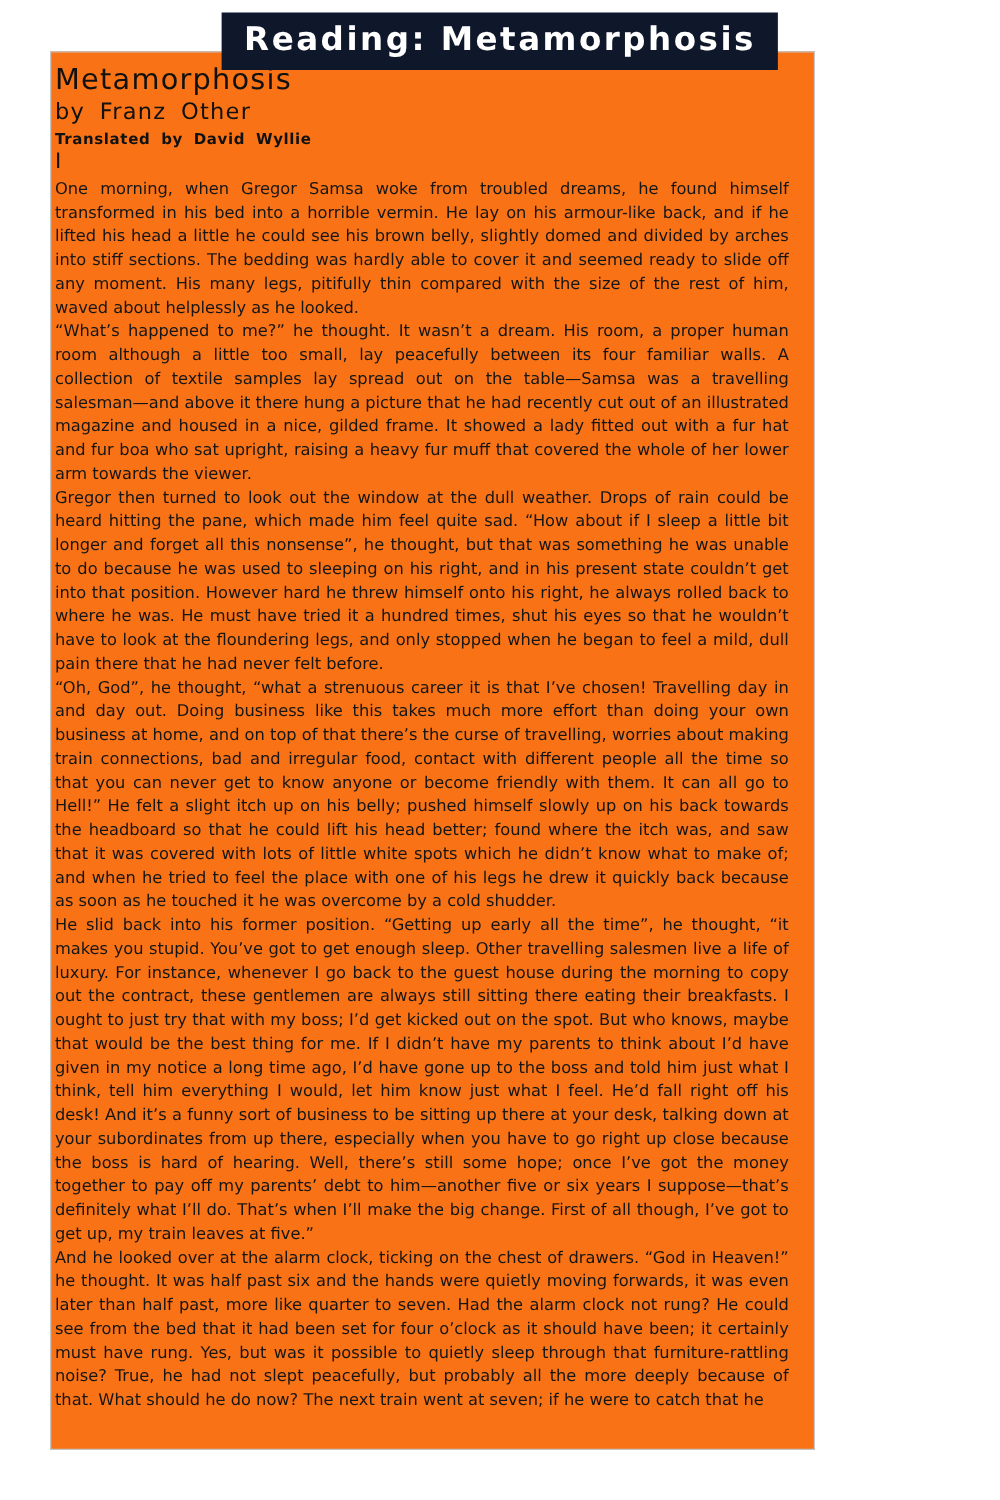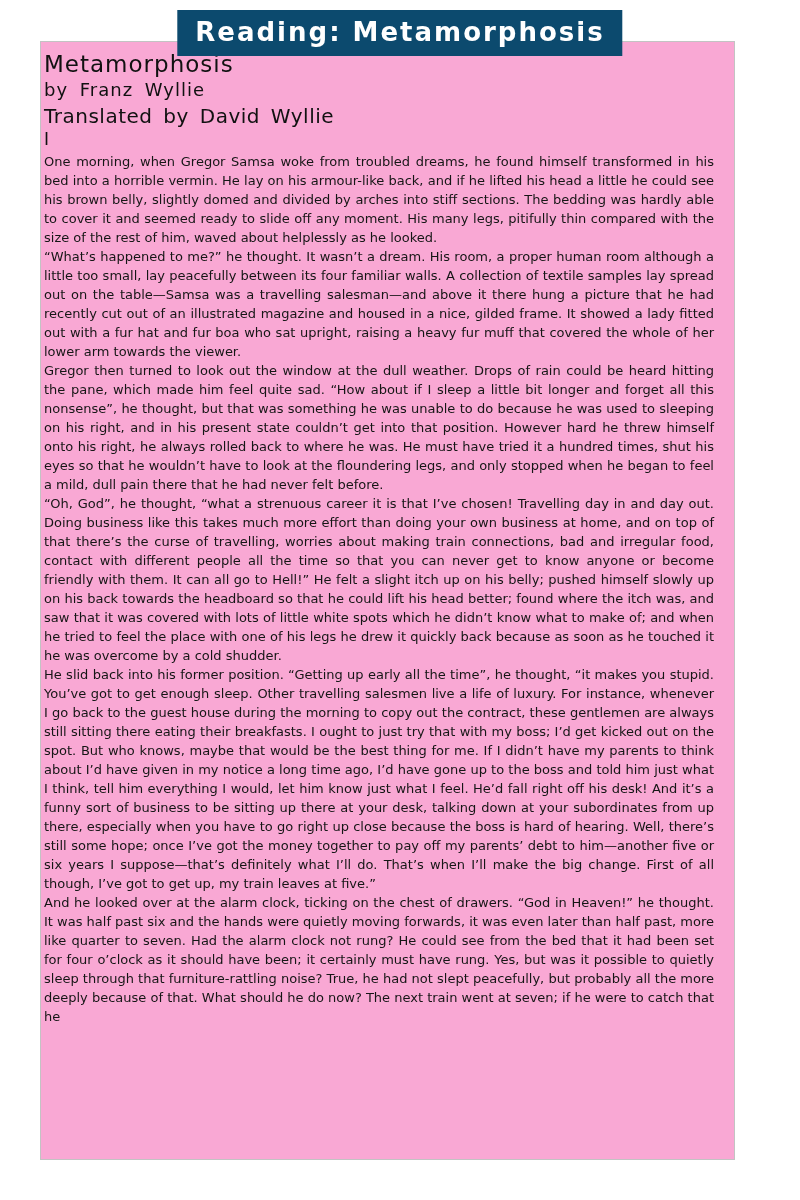--- a/index.html
+++ b/index.html
@@ -15,38 +15,38 @@
     width: 800px;
     height: 1200px;
     overflow: hidden;
     background: #ffffff;
   }
   .banner {
     position: absolute;
     top: 10px;
     left: 50%;
     transform: translateX(-50%);
-    background: #0c4a6e;
+    background: #0f172a;
     color: #ffffff;
     font-size: 26px;
     font-weight: bold;
     letter-spacing: 2px;
     padding: 7px 18px 9px 18px;
     white-space: nowrap;
     z-index: 2;
   }
   .content-box {
     position: absolute;
     left: 40px;
     top: 41px;
-    width: 695px;
+    width: 612px;
     height: 1119px;
     box-sizing: border-box;
     border: 1px solid #c3c3c3;
-    background: #f9a8d4;
+    background: #f97316;
     padding: 10px 20px 0 3px;
     overflow: hidden;
     z-index: 1;
   }
   .doc-title {
     font-size: 23px;
     font-weight: normal;
     letter-spacing: 1px;
     color: #111111;
     margin: 0 0 3px 0;
@@ -55,22 +55,22 @@
   .doc-author {
     font-size: 18px;
     font-weight: normal;
     letter-spacing: 1px;
     word-spacing: 5px;
     color: #111111;
     margin: 0 0 3px 0;
     line-height: 1.15;
   }
   .doc-translator {
-    font-size: 20px;
-    font-weight: normal;
+    font-size: 12px;
+    font-weight: bold;
     letter-spacing: 0.5px;
     word-spacing: 4px;
     color: #111111;
     margin: 0 0 2px 0;
     line-height: 1.2;
   }
   .doc-chapter {
     font-size: 17px;
     font-weight: normal;
     color: #111111;
@@ -91,21 +91,21 @@
 <body>
 
 <div class="page">
 
   <div class="banner">Reading: Metamorphosis</div>
 
   <div class="content-box">
 
     <h1 class="doc-title">Metamorphosis</h1>
 
-    <h2 class="doc-author">by Franz Wyllie</h2>
+    <h2 class="doc-author">by Franz Other</h2>
 
     <h3 class="doc-translator">Translated by David Wyllie</h3>
 
     <div class="doc-chapter">I</div>
 
     <div class="doc-body">
       <p>One morning, when Gregor Samsa woke from troubled dreams, he found himself transformed in his bed into a horrible vermin. He lay on his armour-like back, and if he lifted his head a little he could see his brown belly, slightly domed and divided by arches into stiff sections. The bedding was hardly able to cover it and seemed ready to slide off any moment. His many legs, pitifully thin compared with the size of the rest of him, waved about helplessly as he looked.</p>
       <p>“What’s happened to me?” he thought. It wasn’t a dream. His room, a proper human room although a little too small, lay peacefully between its four familiar walls. A collection of textile samples lay spread out on the table—Samsa was a travelling salesman—and above it there hung a picture that he had recently cut out of an illustrated magazine and housed in a nice, gilded frame. It showed a lady fitted out with a fur hat and fur boa who sat upright, raising a heavy fur muff that covered the whole of her lower arm towards the viewer.</p>
       <p>Gregor then turned to look out the window at the dull weather. Drops of rain could be heard hitting the pane, which made him feel quite sad. “How about if I sleep a little bit longer and forget all this nonsense”, he thought, but that was something he was unable to do because he was used to sleeping on his right, and in his present state couldn’t get into that position. However hard he threw himself onto his right, he always rolled back to where he was. He must have tried it a hundred times, shut his eyes so that he wouldn’t have to look at the floundering legs, and only stopped when he began to feel a mild, dull pain there that he had never felt before.</p>
       <p>“Oh, God”, he thought, “what a strenuous career it is that I’ve chosen! Travelling day in and day out. Doing business like this takes much more effort than doing your own business at home, and on top of that there’s the curse of travelling, worries about making train connections, bad and irregular food, contact with different people all the time so that you can never get to know anyone or become friendly with them. It can all go to Hell!” He felt a slight itch up on his belly; pushed himself slowly up on his back towards the headboard so that he could lift his head better; found where the itch was, and saw that it was covered with lots of little white spots which he didn’t know what to make of; and when he tried to feel the place with one of his legs he drew it quickly back because as soon as he touched it he was overcome by a cold shudder.</p>

